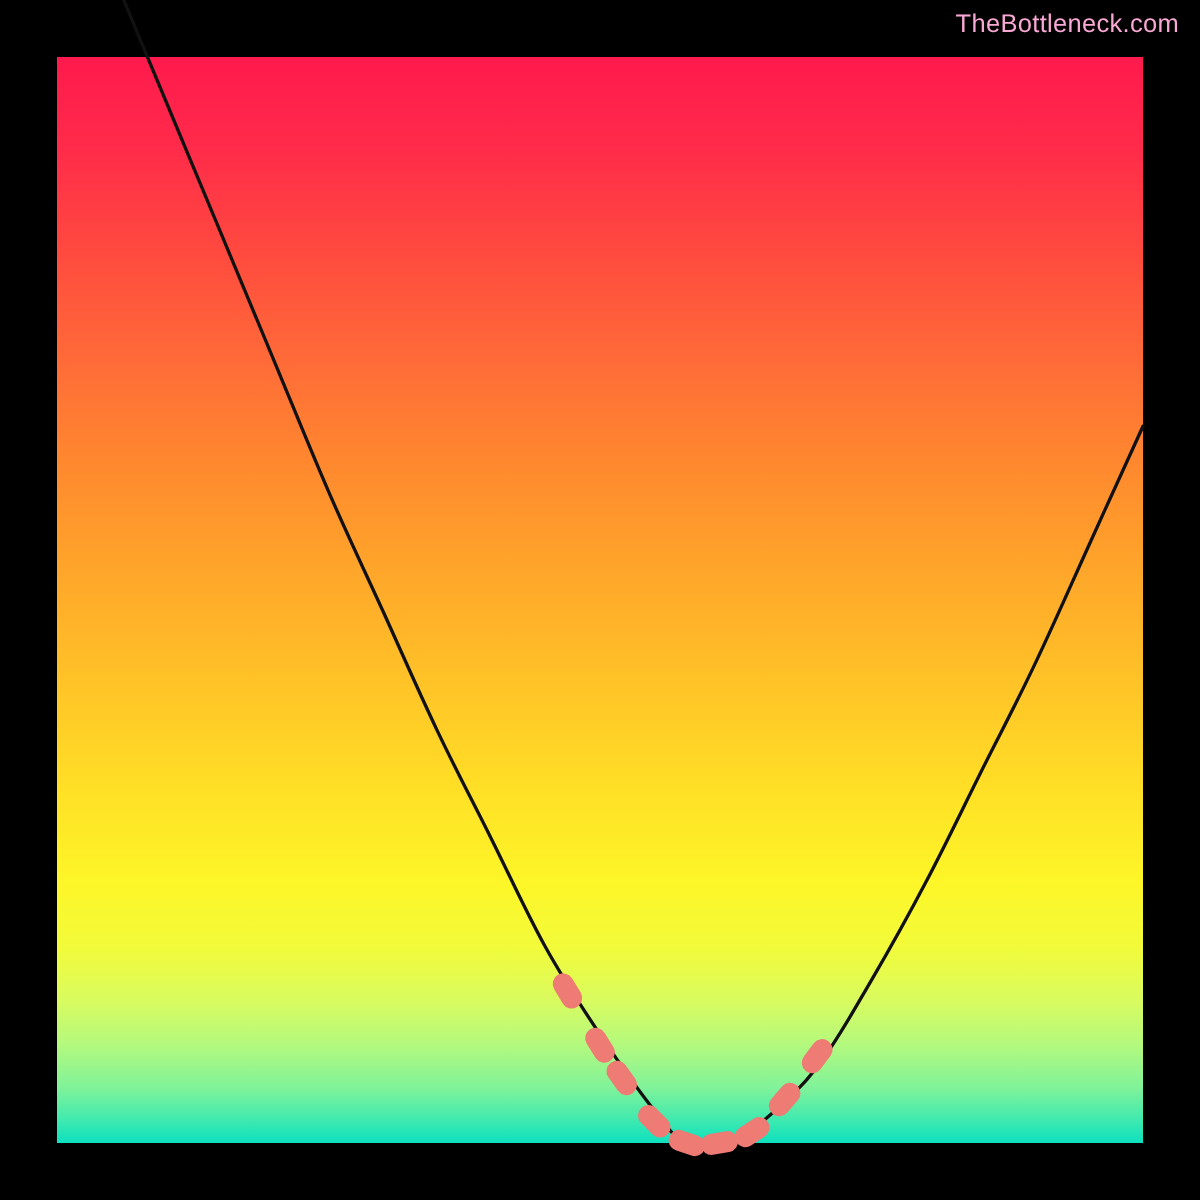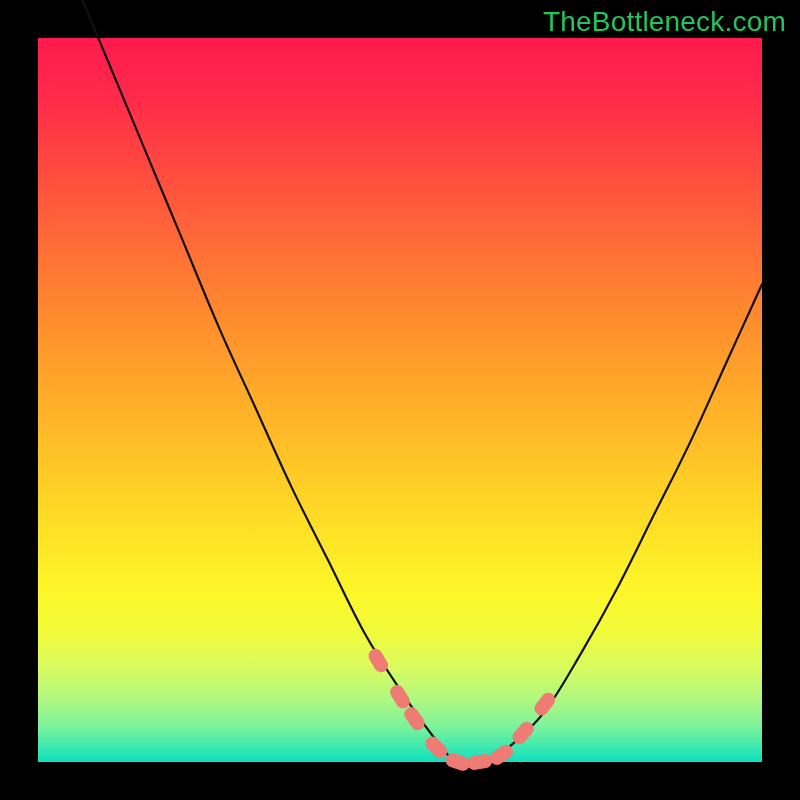--- a/index.html
+++ b/index.html
@@ -40,22 +40,22 @@
       #b3f97e 91%,
       #7ff29a 95%,
       #3ce9b0 98%,
       #0de0bf 100%
     );
   }
   .watermark {
     position: absolute;
     top: 6px;
     right: 14px;
-    color: #22c55e;
-    font-size: 28px;
+    color: #f9a8d4;
+    font-size: 17px;
     letter-spacing: 0.2px;
     font-weight: 500;
     user-select: none;
   }
   svg.curve-layer {
     position: absolute;
     left: 0;
     top: 0;
     width: 724px;
     height: 724px;

